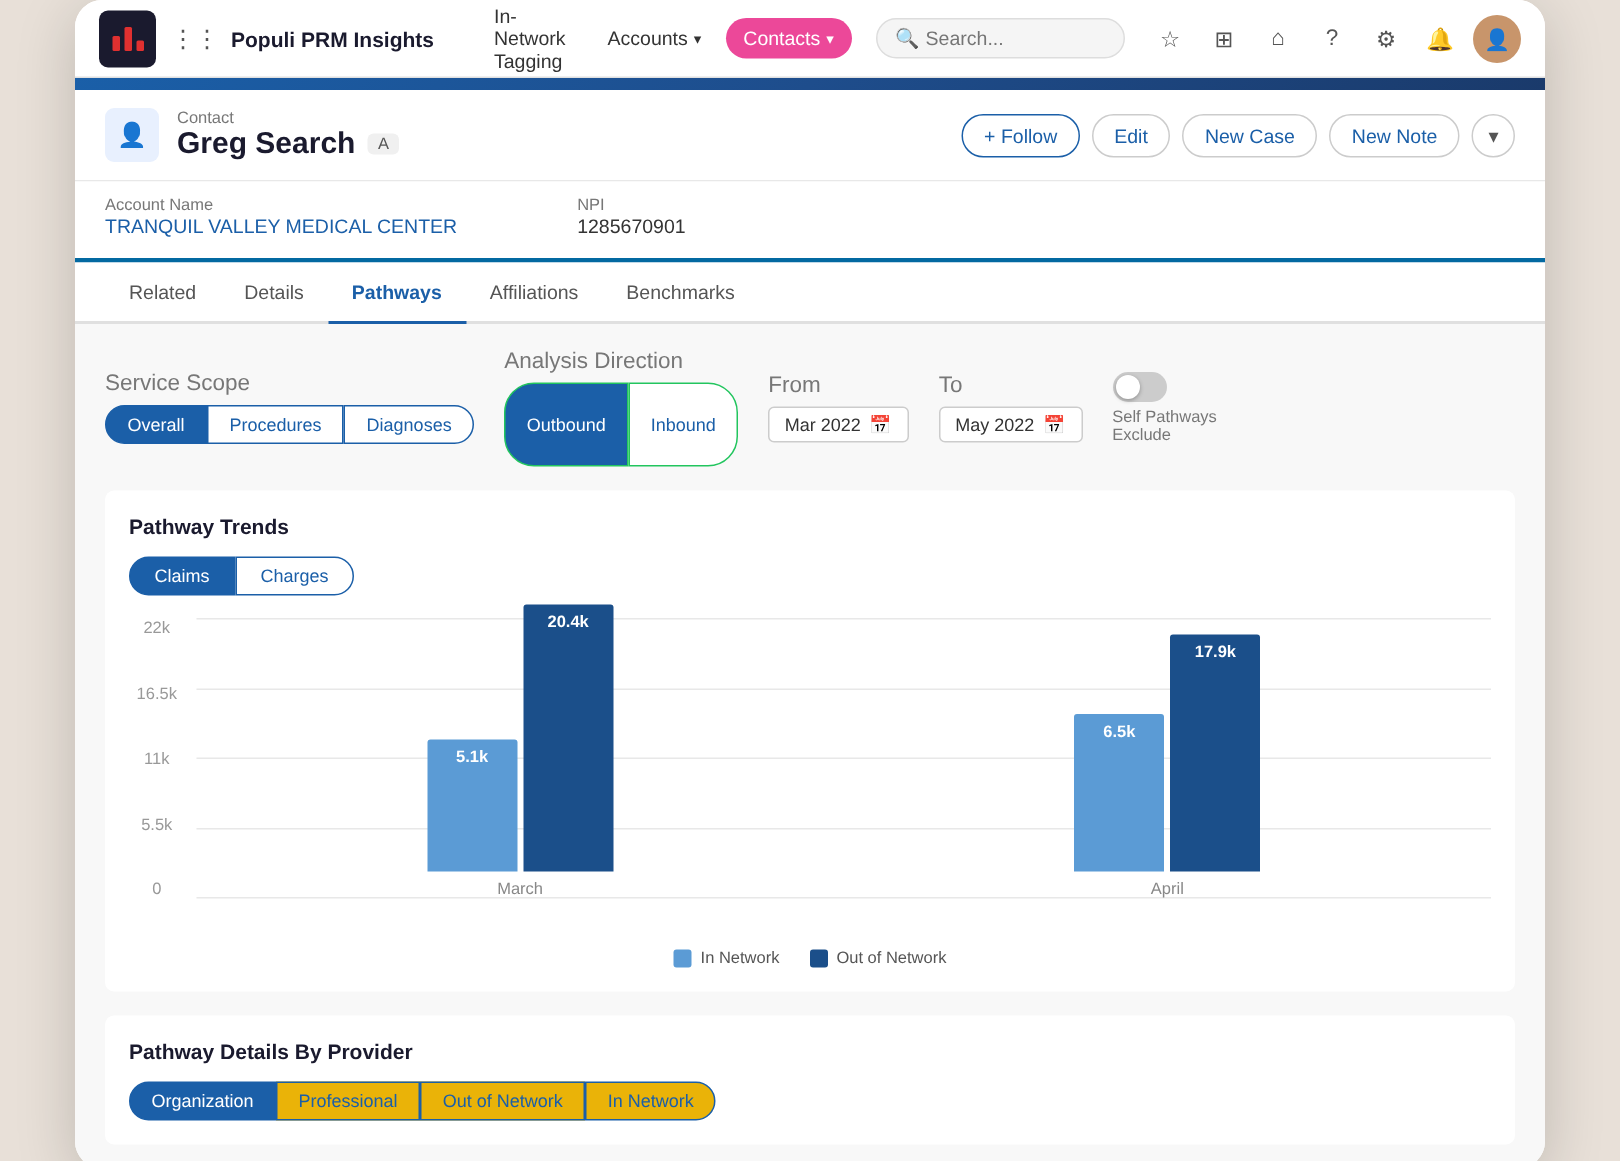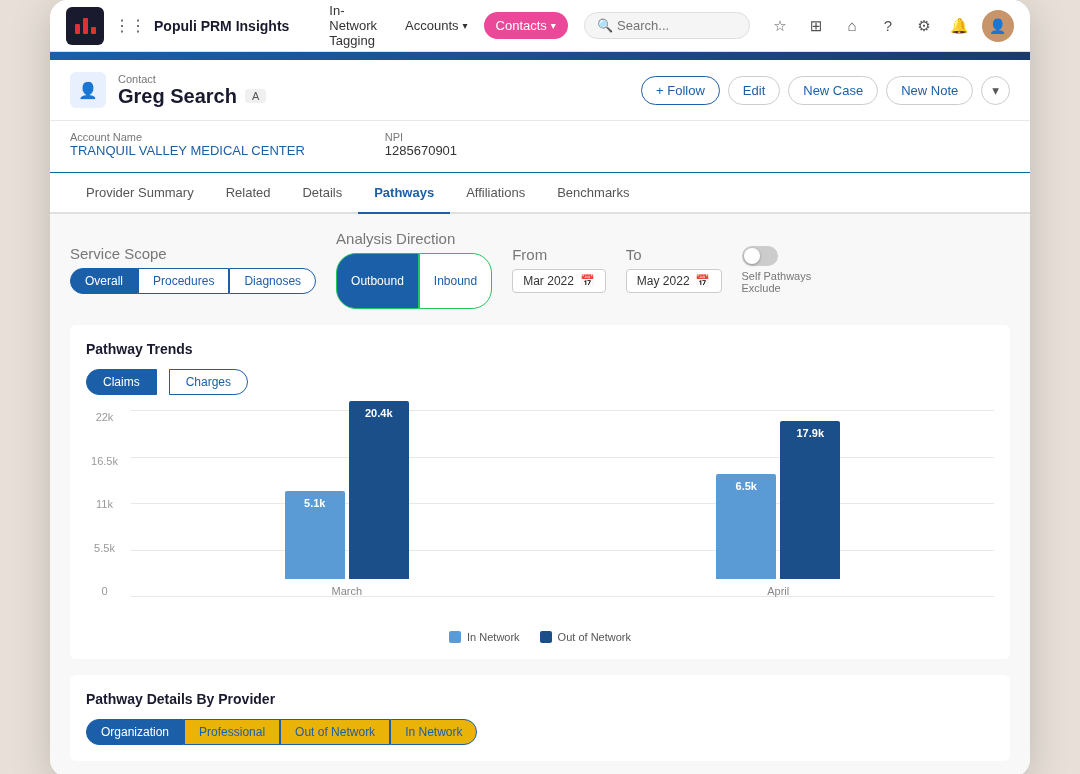--- a/index.html
+++ b/index.html
@@ -207,21 +207,21 @@
       border-radius: 20px;
       cursor: pointer;
       color: #555;
     }
     
     .account-info {
       background: #fff;
       padding: 10px 20px 14px;
       display: flex;
       gap: 80px;
-      border-bottom: 1px solid #0369a1;
+      border-bottom: 3px solid #0369a1;
     }
     .info-field label {
       font-size: 11px;
       color: #777;
       display: block;
     }
     .info-field .value {
       font-size: 13px;
       color: #1b5fa8;
       font-weight: 500;
@@ -343,21 +343,21 @@
       margin-bottom: 16px;
     }
     .section-title {
       font-size: 14px;
       font-weight: 700;
       color: #1a1a2e;
       margin-bottom: 12px;
     }
     .chart-toggle {
       display: flex;
-      gap: 12px;
+      gap: 0;
       margin-bottom: 16px;
     }
     .chart-btn {
       padding: 5px 16px;
       border: 1px solid #1b5fa8;
       font-size: 12px;
       cursor: pointer;
       background: #fff;
       color: #1b5fa8;
     }
@@ -583,21 +583,20 @@
       <label>Account Name</label>
       <div class="value" style="cursor:pointer;">TRANQUIL VALLEY MEDICAL CENTER</div>
     </div>
     <div class="info-field">
       <label>NPI</label>
       <div class="value-dark">1285670901</div>
     </div>
   </div>
 
   <div class="tab-strip">
-    <div class="tab">Provider Summary</div>
     <div class="tab">Related</div>
     <div class="tab">Details</div>
     <div class="tab active">Pathways</div>
     <div class="tab">Affiliations</div>
     <div class="tab">Benchmarks</div>
   </div>
 
   <div class="content-area">
 
     <div class="filter-row">

